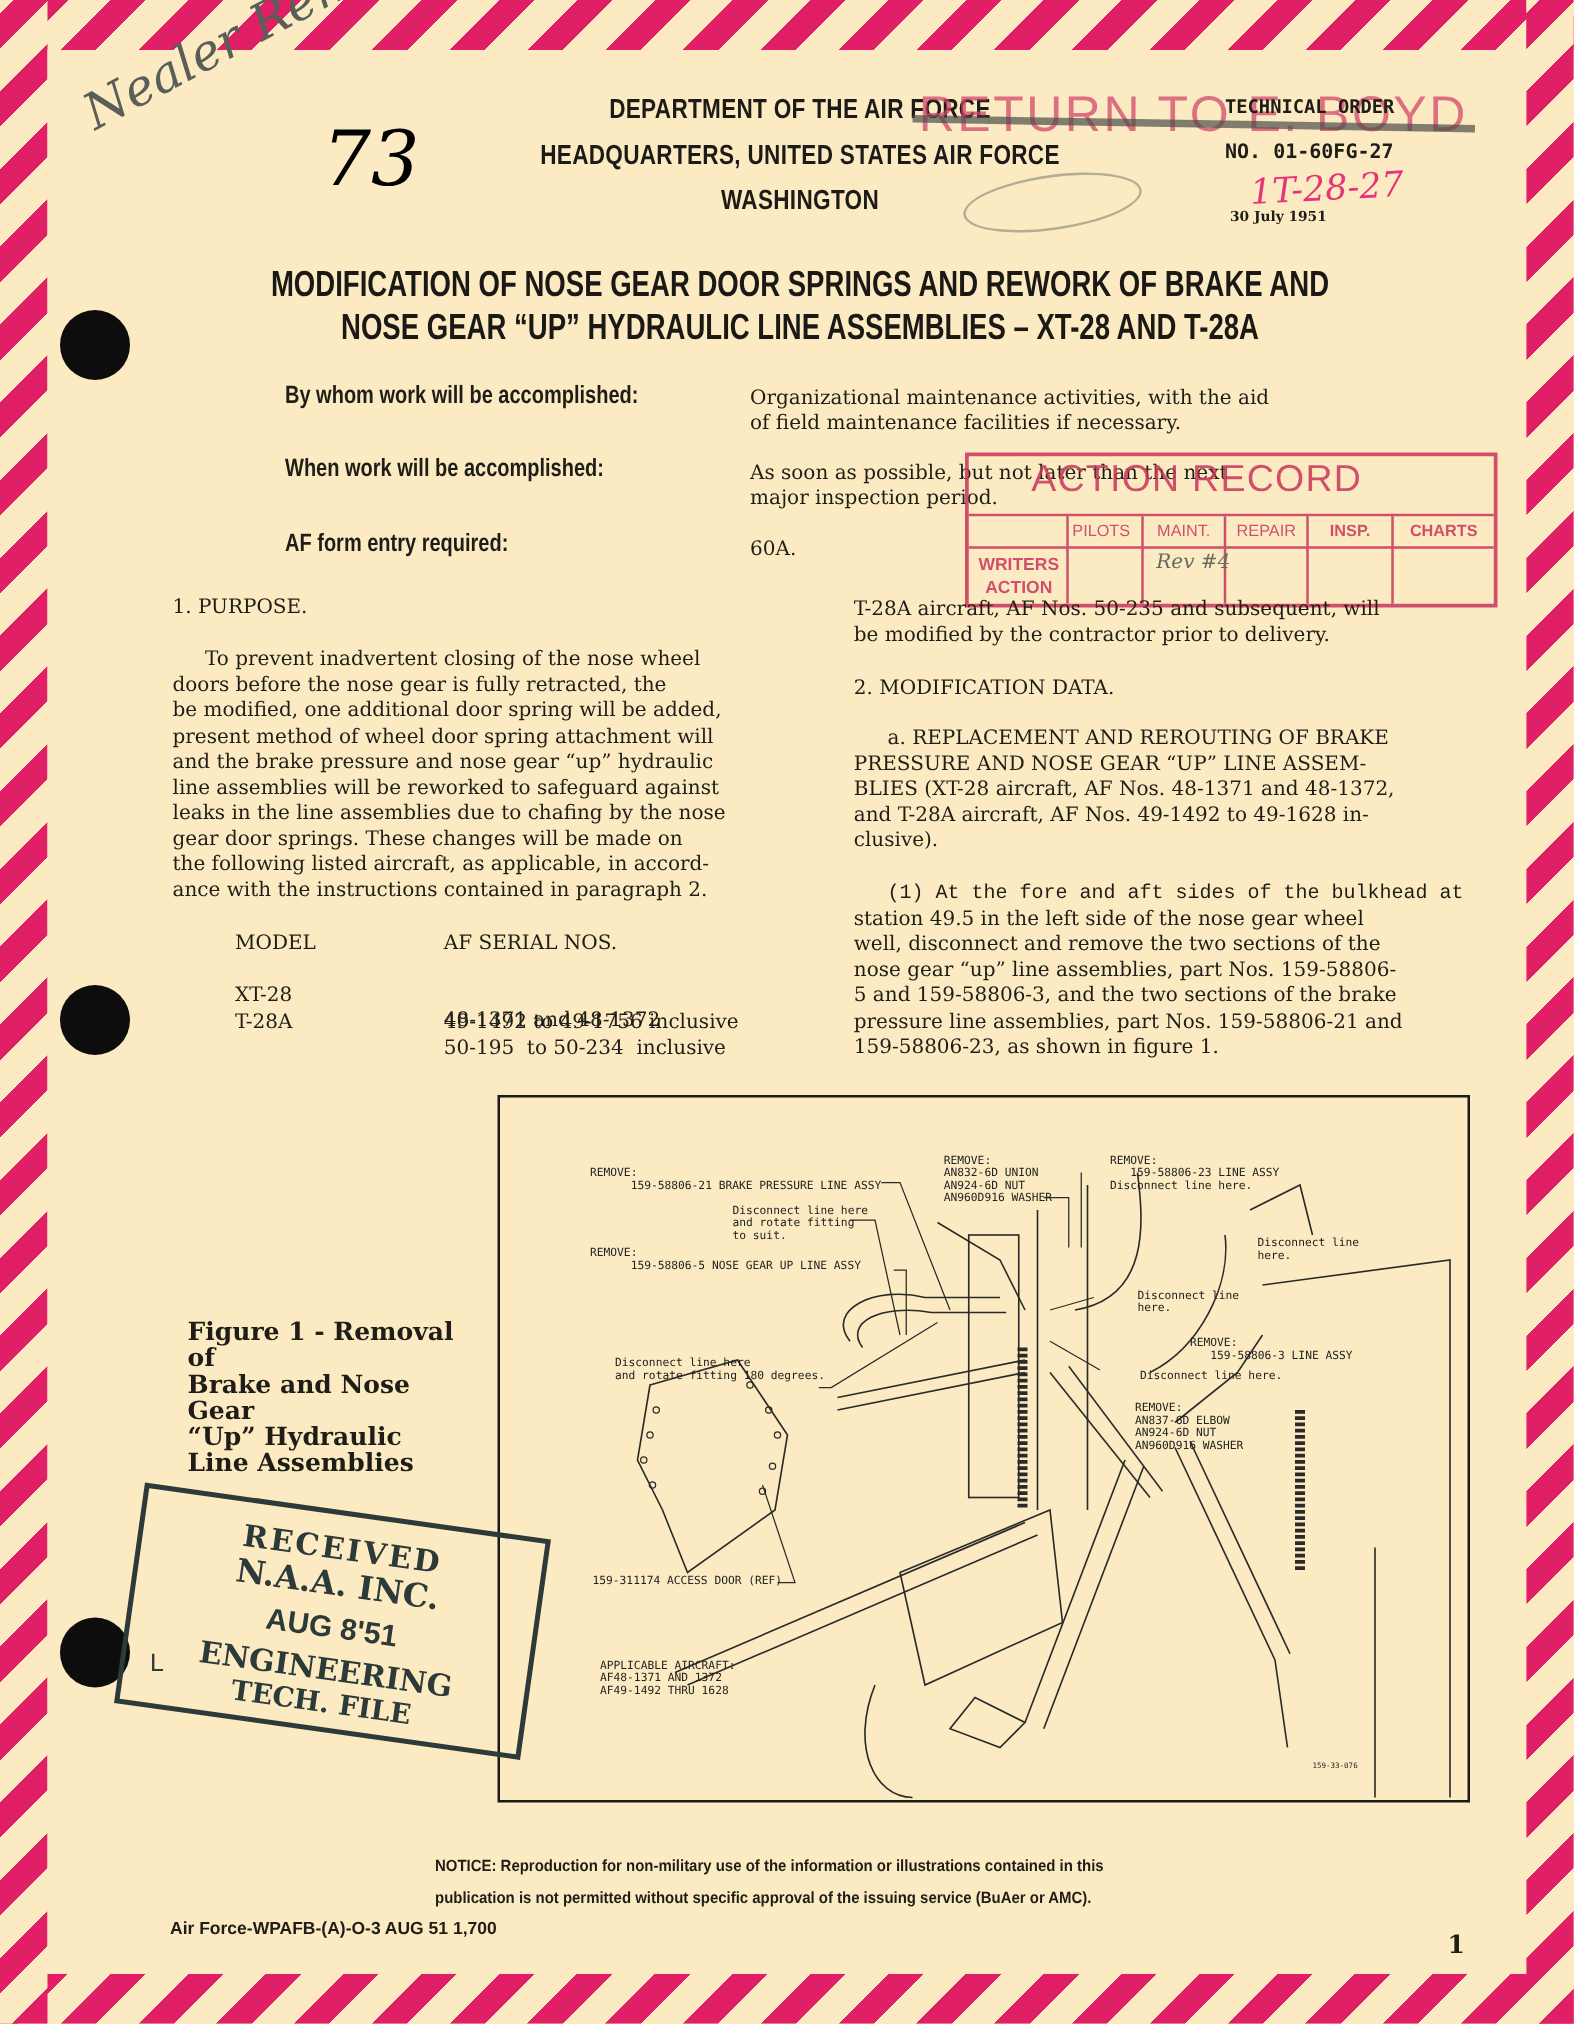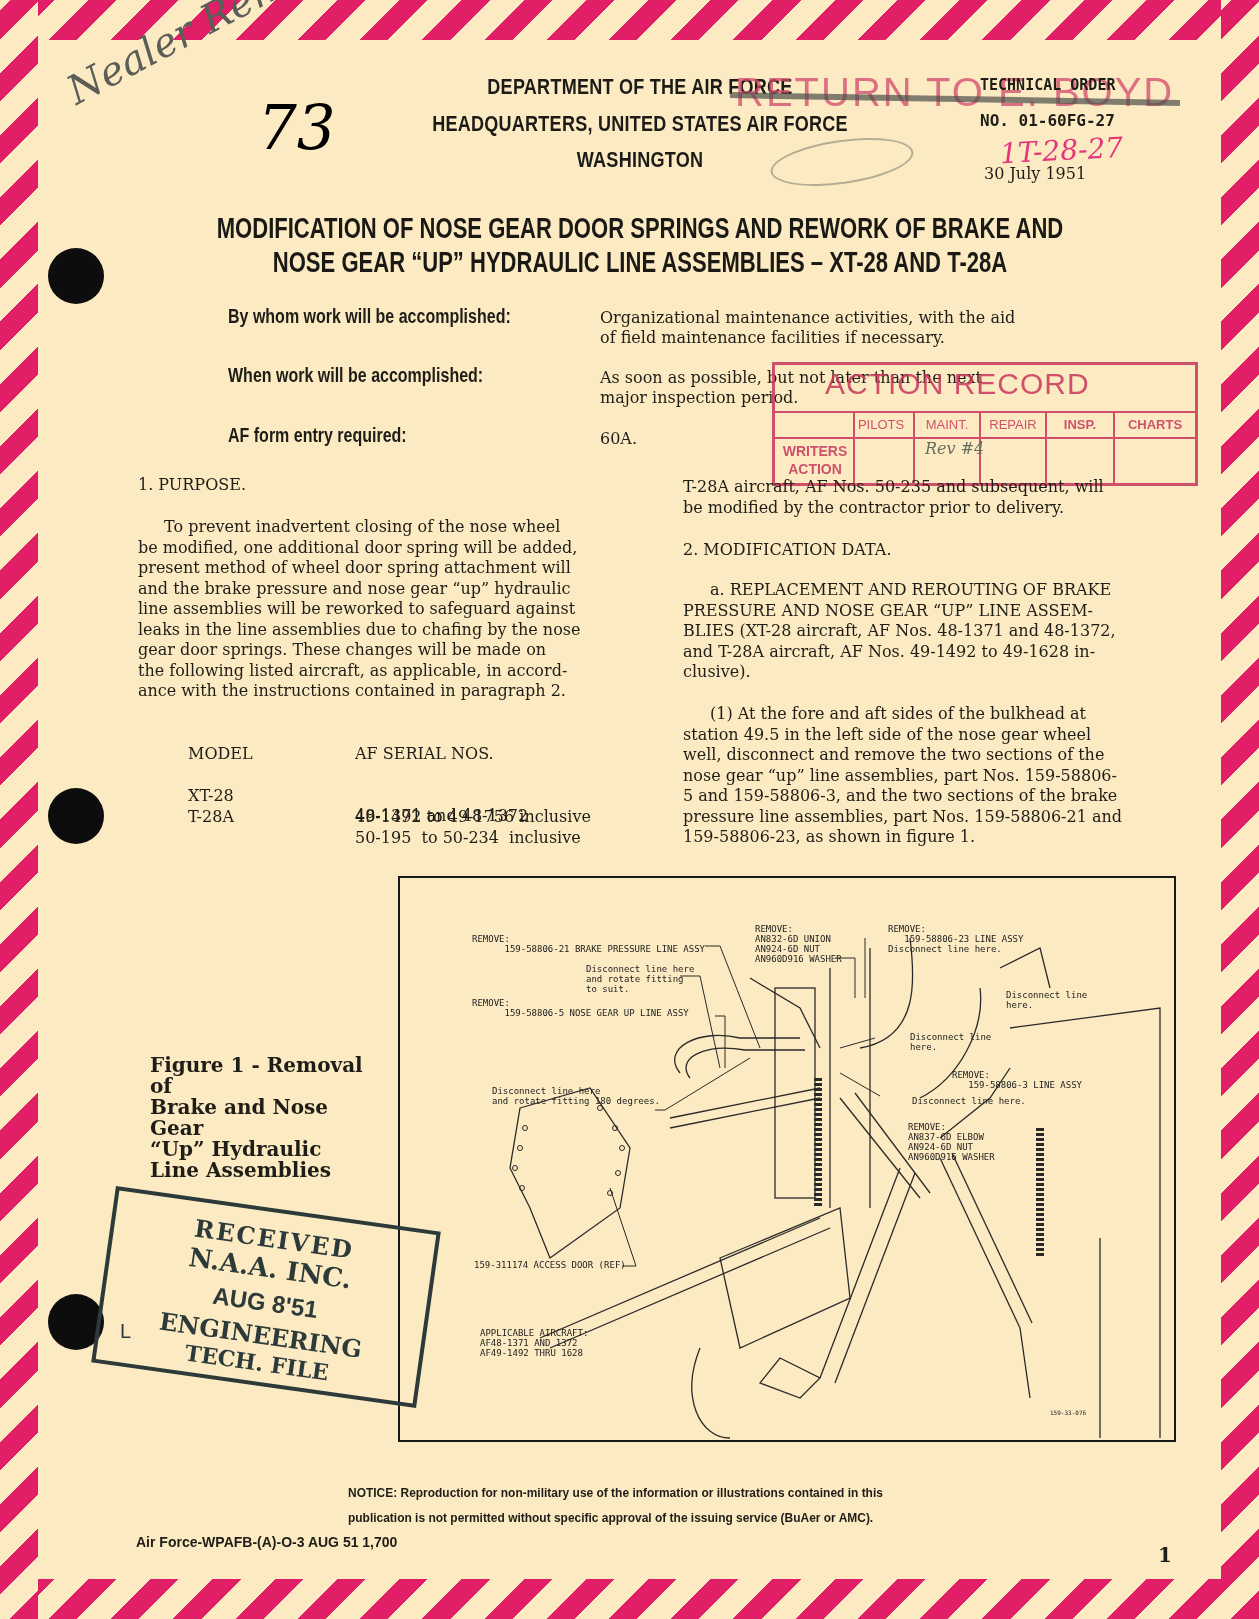--- a/index.html
+++ b/index.html
@@ -55,21 +55,21 @@
   <div class="abs hdr" style="top:74px;">DEPARTMENT OF THE AIR FORCE</div>
   <div class="abs hdr" style="top:111px;">HEADQUARTERS, UNITED STATES AIR FORCE</div>
   <div class="abs hdr" style="top:147px;">WASHINGTON</div>
 
   <div class="abs" style="left:735px;top:70px;font-family:'Liberation Sans',sans-serif;font-size:40px;color:#d2476c;opacity:0.75;letter-spacing:2px;">RETURN TO E. BOYD</div>
   <div class="abs" style="left:730px;top:96px;width:450px;height:6px;background:#4b4f4a;opacity:0.7;transform:rotate(1deg);"></div>
   <div class="abs" style="left:770px;top:140px;width:140px;height:40px;border:2px solid #6c6f69;border-radius:50%;opacity:0.5;transform:rotate(-8deg);"></div>
 
   <div class="abs to" style="left:980px;top:76px;">TECHNICAL ORDER</div>
   <div class="abs to" style="left:980px;top:111px;font-size:16px;">NO. 01-60FG-27</div>
-  <div class="abs serif" style="left:984px;top:164px;font-weight:normal;font-size:16px;">30 July 1951</div>
+  <div class="abs serif" style="left:984px;top:164px;font-weight:bold;font-size:11px;">30 July 1951</div>
   <div class="abs hand" style="left:1000px;top:134px;font-size:28px;color:#e5347a;transform:rotate(-3deg);">1T-28-27</div>
 
   <div class="abs hand" style="left:70px;top:70px;font-size:40px;color:#5b5e58;transform:rotate(-28deg);transform-origin:left;">Nealer Reminder</div>
   <div class="abs hand" style="left:258px;top:92px;font-size:61px;color:#000000;">73</div>
 
   <div class="abs title" style="top:212px;">MODIFICATION OF NOSE GEAR DOOR SPRINGS AND REWORK OF BRAKE AND</div>
   <div class="abs title" style="top:246px;">NOSE GEAR “UP” HYDRAULIC LINE ASSEMBLIES – XT-28 AND T-28A</div>
 
   <div class="abs lbl" style="left:228px;top:305px;">By whom work will be accomplished:</div>
   <div class="abs serif" style="left:600px;top:308px;">Organizational maintenance activities, with the aid</div>
@@ -97,20 +97,21 @@
     <div class="cell" style="left:272px;top:52px;width:66px;font-weight:bold;">INSP.</div>
     <div class="cell" style="left:340px;top:52px;width:80px;font-weight:bold;">CHARTS</div>
     <div class="cell" style="left:2px;top:78px;width:76px;font-weight:bold;font-size:14px;">WRITERS</div>
     <div class="cell" style="left:2px;top:96px;width:76px;font-weight:bold;font-size:14px;">ACTION</div>
     <div class="abs hand" style="left:150px;top:74px;font-size:16px;color:#4c5650;">Rev #4</div>
   </div>
 
   <div class="abs serif" style="left:138px;top:475px;">1.  PURPOSE.</div>
   <div class="abs serif" style="left:138px;top:517px;width:490px;">
     <div style="padding-left:26px;">To prevent inadvertent closing of the nose wheel</div>
+    <div>doors before the nose gear is fully retracted, the</div>
     <div>be modified, one additional door spring will be added,</div>
     <div>present method of wheel door spring attachment will</div>
     <div>and the brake pressure and nose gear “up” hydraulic</div>
     <div>line assemblies will be reworked to safeguard against</div>
     <div>leaks in the line assemblies due to chafing by the nose</div>
     <div>gear door springs. These changes will be made on</div>
     <div>the following listed aircraft, as applicable, in accord-</div>
     <div>ance with the instructions contained in paragraph 2.</div>
   </div>
 
@@ -128,21 +129,21 @@
   </div>
   <div class="abs serif" style="left:683px;top:540px;">2.  MODIFICATION DATA.</div>
   <div class="abs serif" style="left:683px;top:580px;width:500px;">
     <div style="padding-left:27px;">a.  REPLACEMENT AND REROUTING OF BRAKE</div>
     <div>PRESSURE AND NOSE GEAR “UP” LINE ASSEM-</div>
     <div>BLIES (XT-28 aircraft, AF Nos. 48-1371 and 48-1372,</div>
     <div>and T-28A aircraft, AF Nos. 49-1492 to 49-1628 in-</div>
     <div>clusive).</div>
   </div>
   <div class="abs serif" style="left:683px;top:704px;width:500px;">
-    <div style="padding-left:27px;">(1) At the fore and aft sides of the bulkhead at</div>
+    <div style="padding-left:27px;font-family:Liberation Mono, monospace;">(1) At the fore and aft sides of the bulkhead at</div>
     <div>station 49.5 in the left side of the nose gear wheel</div>
     <div>well, disconnect and remove the two sections of the</div>
     <div>nose gear “up” line assemblies, part Nos. 159-58806-</div>
     <div>5 and 159-58806-3, and the two sections of the brake</div>
     <div>pressure line assemblies, part Nos. 159-58806-21 and</div>
     <div>159-58806-23, as shown in figure 1.</div>
   </div>
 
   <div class="abs fig-caption" style="left:150px;top:1055px;width:220px;">
     <div>Figure 1 - Removal of</div>

